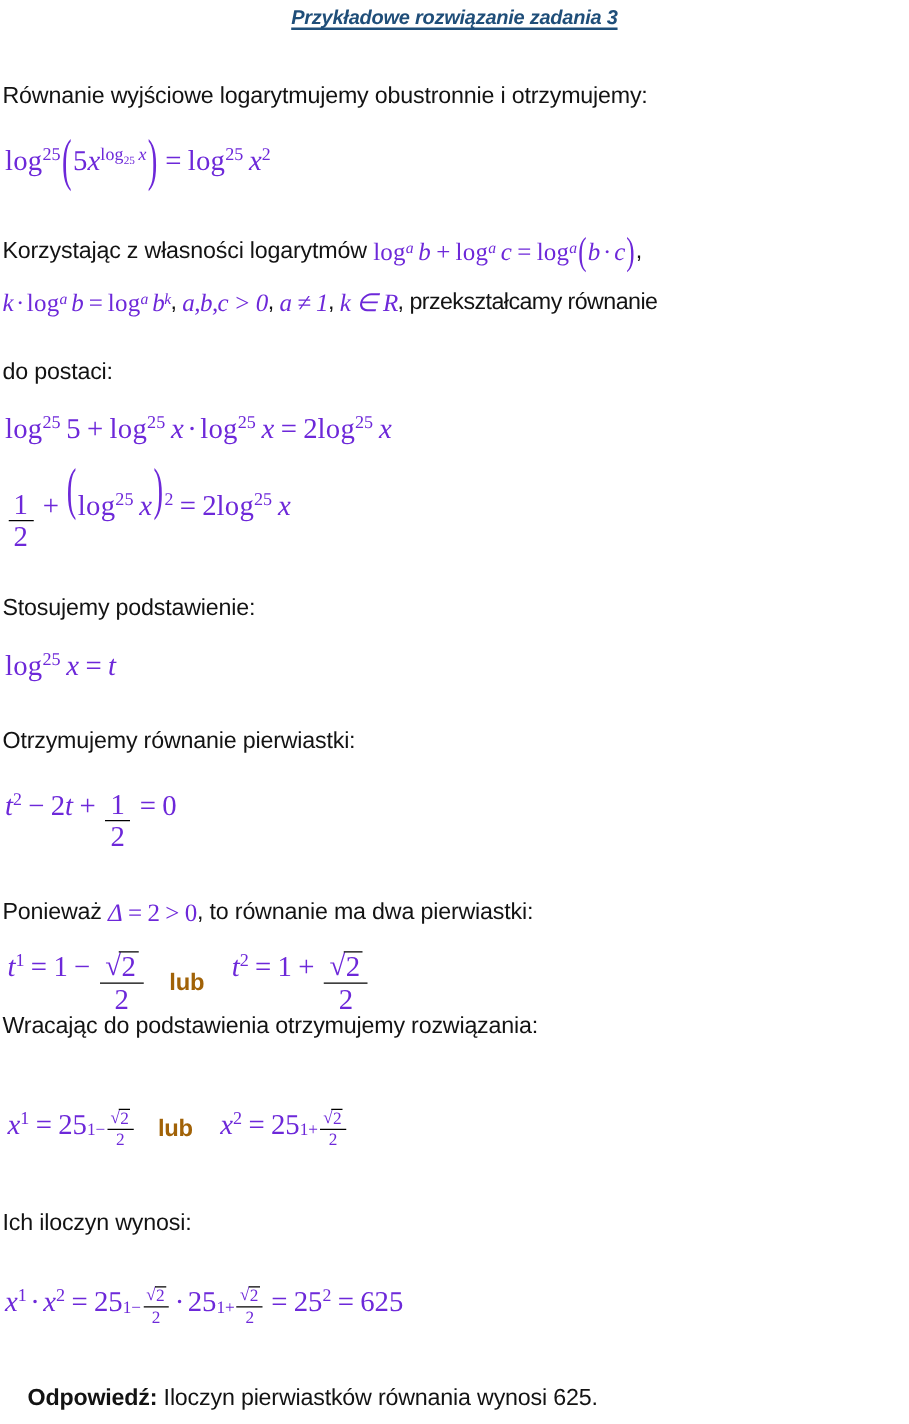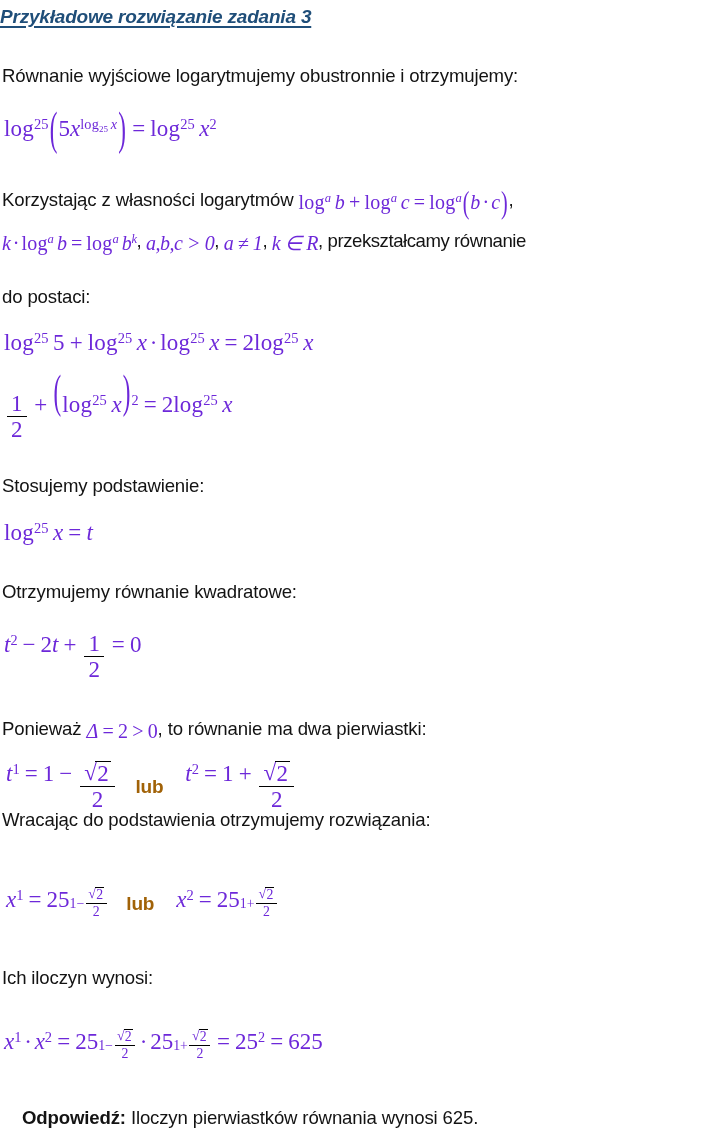--- a/index.html
+++ b/index.html
@@ -21,24 +21,25 @@
   .page {
     position: relative;
     width: 727px;
     height: 1139px;
     box-sizing: border-box;
     padding: 0 2px 0 2px;
   }
 
   
   .doc-title {
+    text-align: center;
     font-family: "Liberation Sans", sans-serif;
     font-weight: bold;
     font-style: italic;
-    font-size: 19px;
+    font-size: 16px;
     letter-spacing: -0.2px;
     color: #1f4e79;
     text-decoration: underline;
     text-underline-offset: 3px;
     text-decoration-thickness: 2px;
     margin: 0;
     padding-top: 3px;
     line-height: 1.25;
     white-space: nowrap;
   }
@@ -264,21 +265,21 @@
 
   <div class="at" style="top:521px; width:727px;">
     <span class="math block">
       <span class="op-log">log</span><span class="sub">25</span> <span class="mi">x</span>
       <span class="mo">=</span>
       <span class="mi">t</span>
     </span>
   </div>
 
   <div class="at" style="top:580px; width:727px;">
-    <p class="para">Otrzymujemy równanie kwadratowe:</p>
+    <p class="para">Otrzymujemy równanie pierwiastki:</p>
   </div>
 
   <div class="at" style="top:633px; width:727px;">
     <span class="math block">
       <span class="mi">t</span>
         <span class="sup">2</span>
       <span class="mo">−</span>
       <span class="mn">2</span>
         <span class="mi">t</span>
       <span class="mo">+</span>

